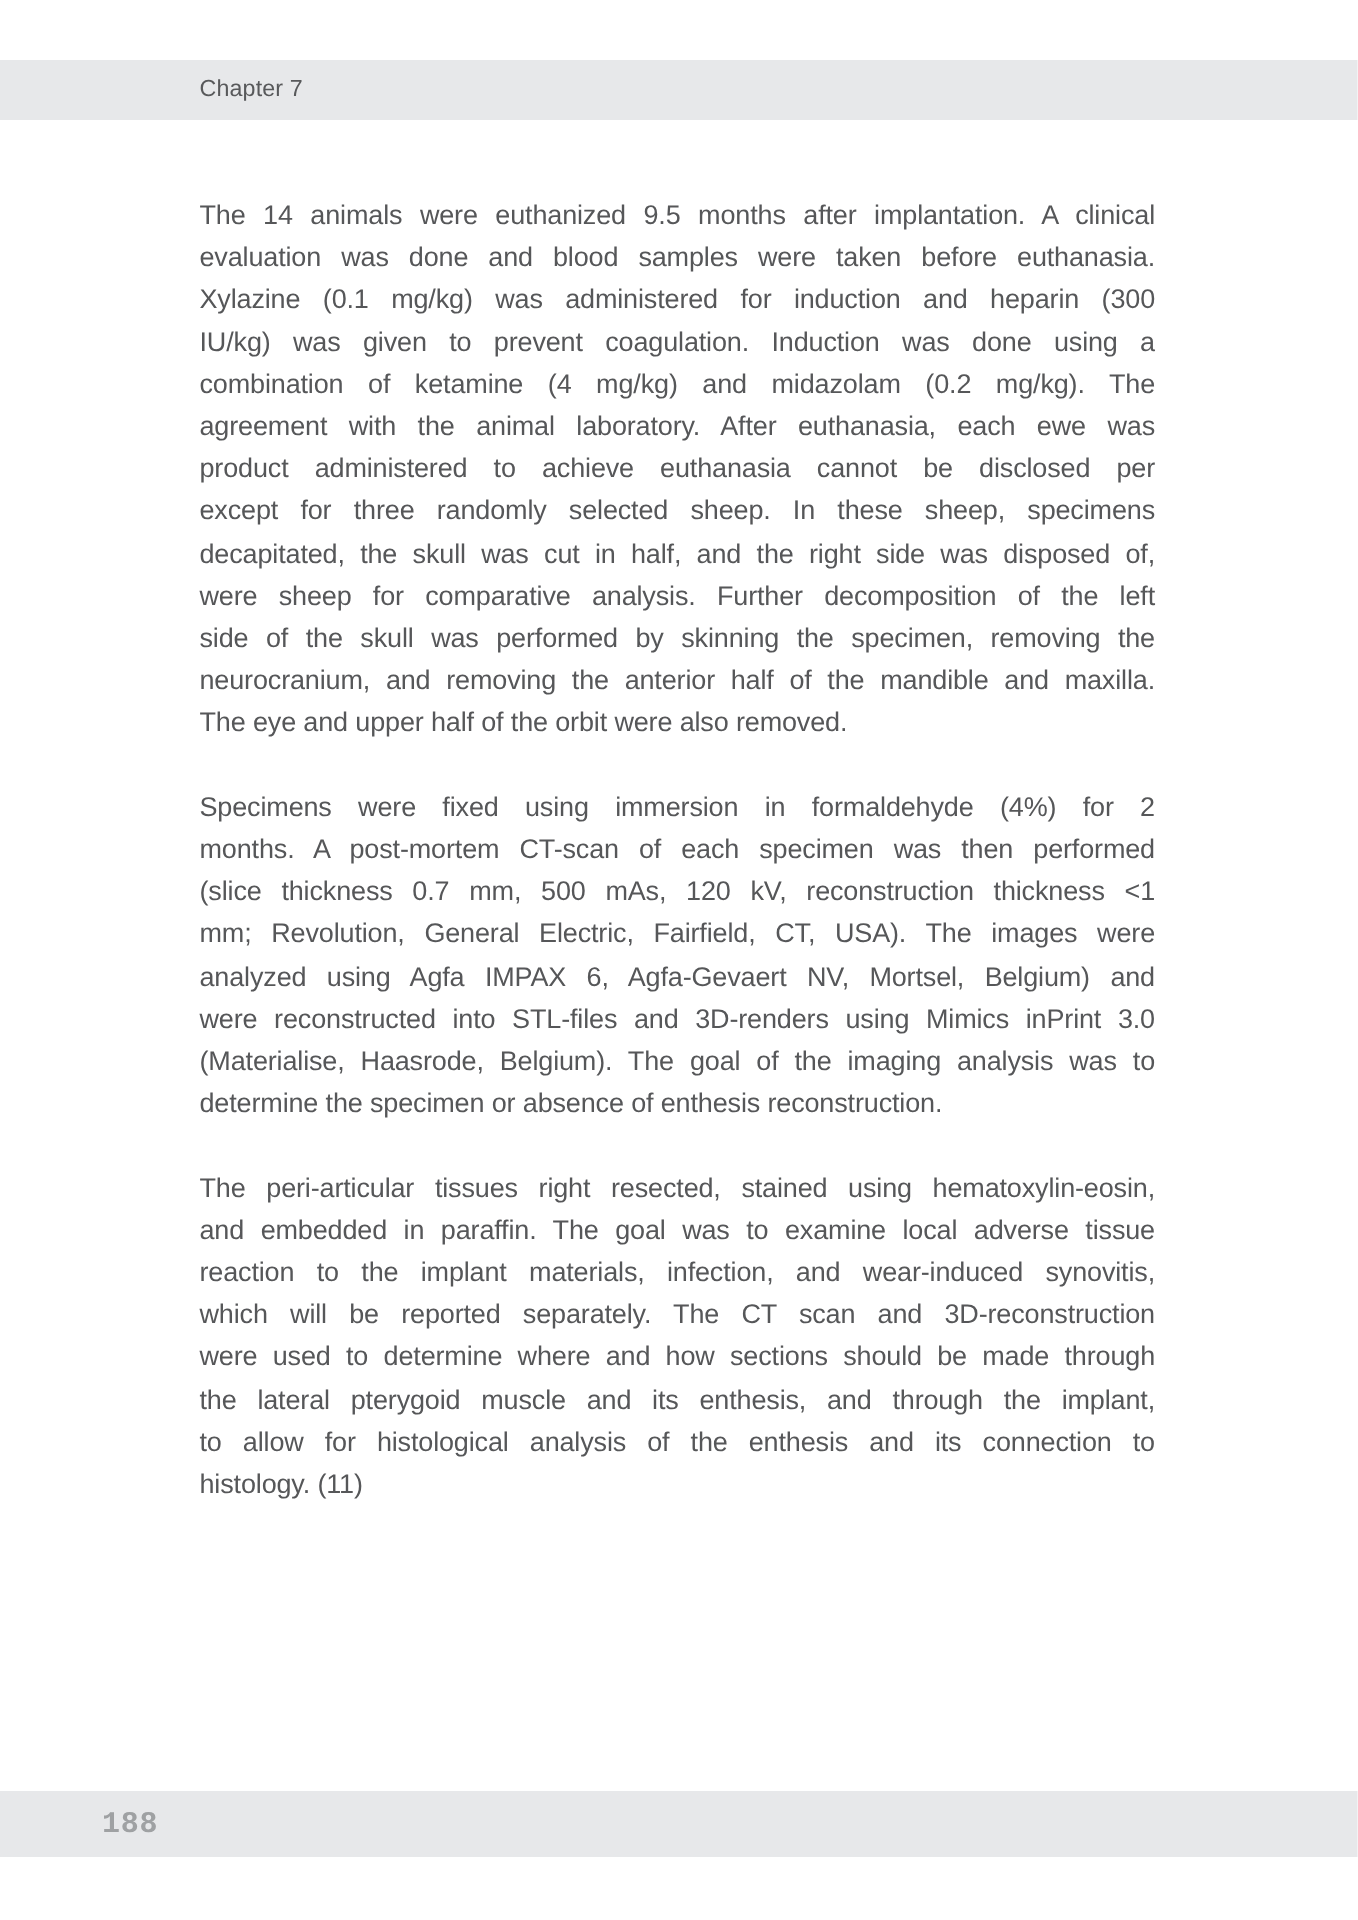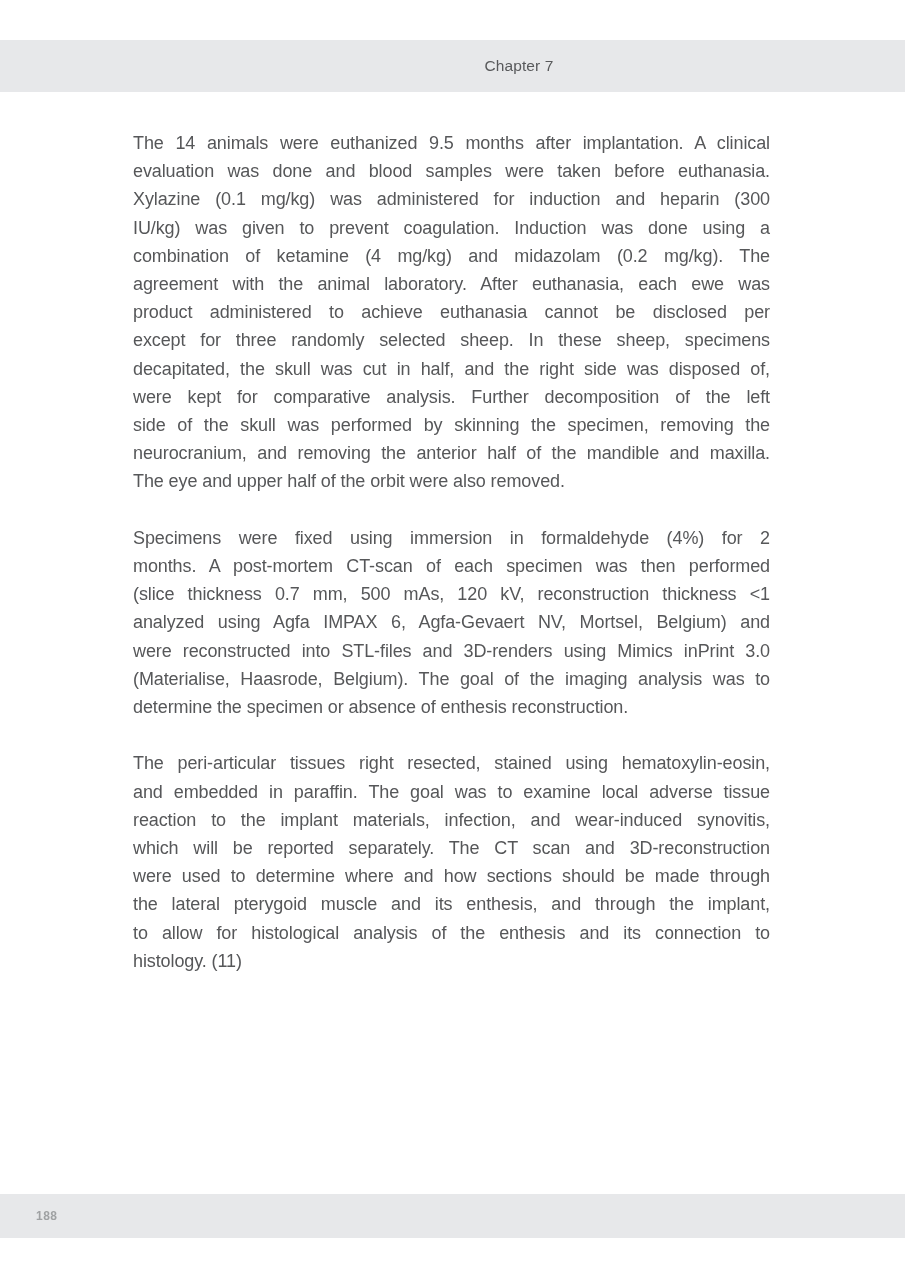--- a/index.html
+++ b/index.html
@@ -17,39 +17,39 @@
   .band {
     position: absolute;
     left: 0;
     width: 905px;
     background: var(--band, #e7e8ea);
     display: flex;
     align-items: center;
   }
   .band-top {
     top: 40px;
-    height: 52px;
-    justify-content: center;
+    height: 40px;
   }
   .band-bottom {
     top: 1194px;
     height: 44px;
   }
   .chapter-label {
     margin-left: 133px;
     font-size: 15.5px;
     color: var(--header-text, #58595b);
     letter-spacing: 0.1px;
   }
   .page-number {
-    margin-left: 36px;
-    font-size: 12px;
+    margin-left: 68px;
+    font-size: 20px;
     font-weight: bold;
     color: var(--pagenum-text, #9fa1a3);
     letter-spacing: 0.5px;
+    font-family: Liberation Mono, monospace;
   }
   .page-body {
     position: absolute;
     left: 133px;
     top: 129px;
     width: 637px;
     color: var(--body-text, #565759);
     font-size: 18px;
     line-height: 28.2px;
     letter-spacing: -0.1px;
@@ -76,29 +76,30 @@
     <div class="paragraph">
       <div class="line">The 14 animals were euthanized 9.5 months after implantation. A clinical</div>
       <div class="line">evaluation was done and blood samples were taken before euthanasia.</div>
       <div class="line">Xylazine (0.1 mg/kg) was administered for induction and heparin (300</div>
       <div class="line">IU/kg) was given to prevent coagulation. Induction was done using a</div>
       <div class="line">combination of ketamine (4 mg/kg) and midazolam (0.2 mg/kg). The</div>
       <div class="line">agreement with the animal laboratory. After euthanasia, each ewe was</div>
       <div class="line">product administered to achieve euthanasia cannot be disclosed per</div>
       <div class="line">except for three randomly selected sheep. In these sheep, specimens</div>
       <div class="line">decapitated, the skull was cut in half, and the right side was disposed of,</div>
-      <div class="line">were kept for comparative analysis. Further decomposition of the left</div>
+      <div class="line">were sheep for comparative analysis. Further decomposition of the left</div>
       <div class="line">side of the skull was performed by skinning the specimen, removing the</div>
       <div class="line">neurocranium, and removing the anterior half of the mandible and maxilla.</div>
       <div class="line last">The eye and upper half of the orbit were also removed.</div>
     </div>
     <div class="paragraph">
       <div class="line">Specimens were fixed using immersion in formaldehyde (4%) for 2</div>
       <div class="line">months. A post-mortem CT-scan of each specimen was then performed</div>
       <div class="line">(slice thickness 0.7 mm, 500 mAs, 120 kV, reconstruction thickness &lt;1</div>
+      <div class="line">mm; Revolution, General Electric, Fairfield, CT, USA). The images were</div>
       <div class="line">analyzed using Agfa IMPAX 6, Agfa-Gevaert NV, Mortsel, Belgium) and</div>
       <div class="line">were reconstructed into STL-files and 3D-renders using Mimics inPrint 3.0</div>
       <div class="line">(Materialise, Haasrode, Belgium). The goal of the imaging analysis was to</div>
       <div class="line last">determine the specimen or absence of enthesis reconstruction.</div>
     </div>
     <div class="paragraph">
       <div class="line">The peri-articular tissues right resected, stained using hematoxylin-eosin,</div>
       <div class="line">and embedded in paraffin. The goal was to examine local adverse tissue</div>
       <div class="line">reaction to the implant materials, infection, and wear-induced synovitis,</div>
       <div class="line">which will be reported separately. The CT scan and 3D-reconstruction</div>

